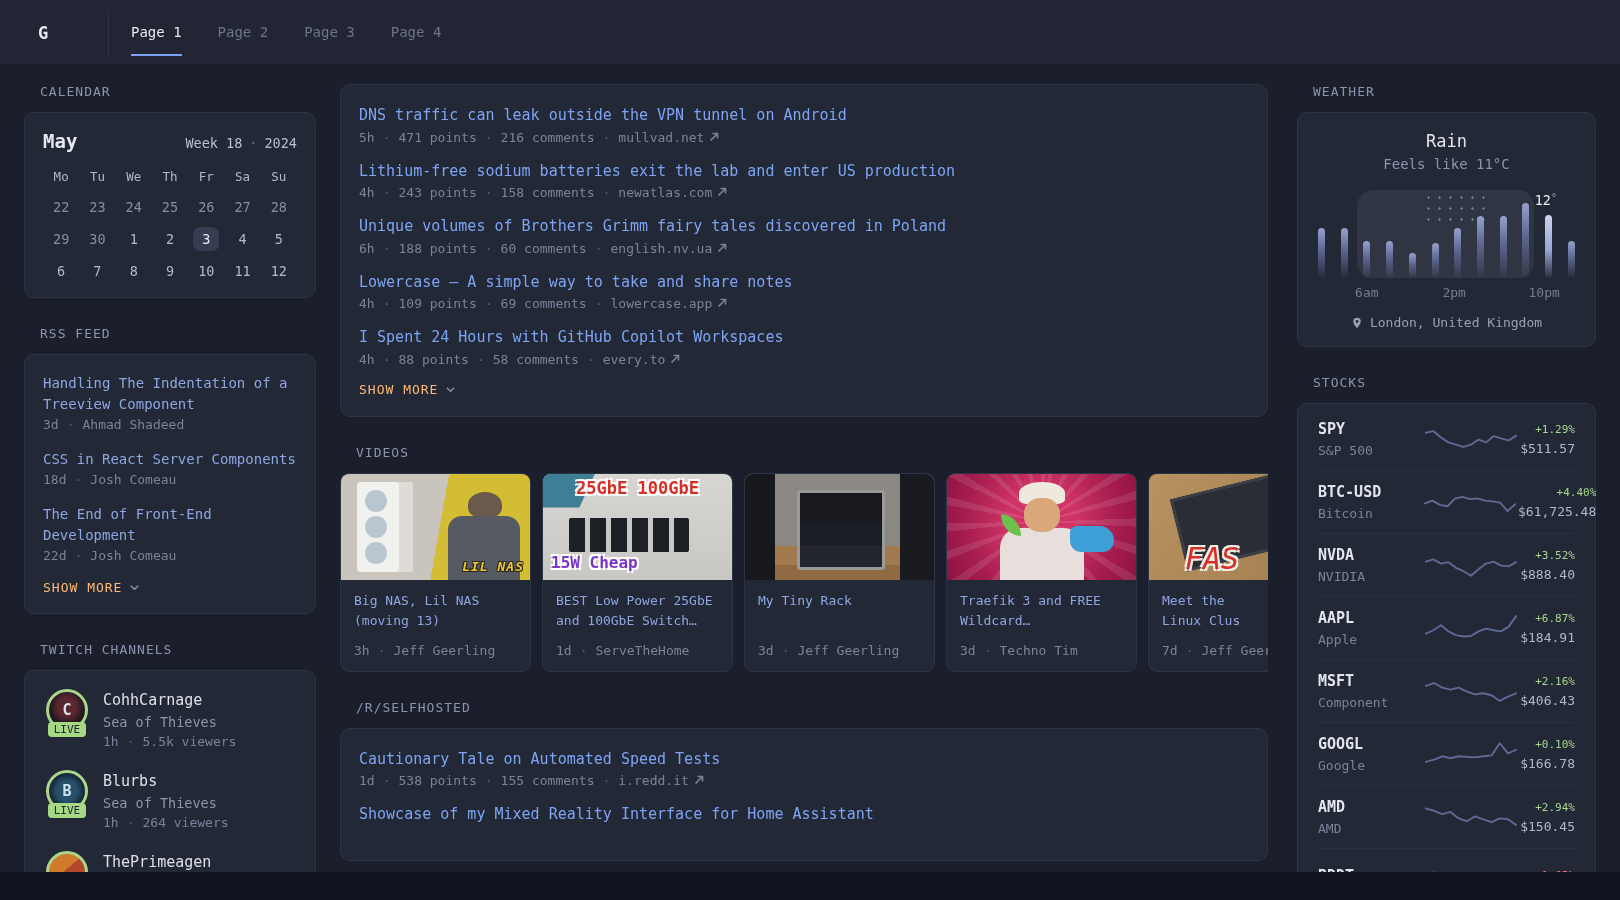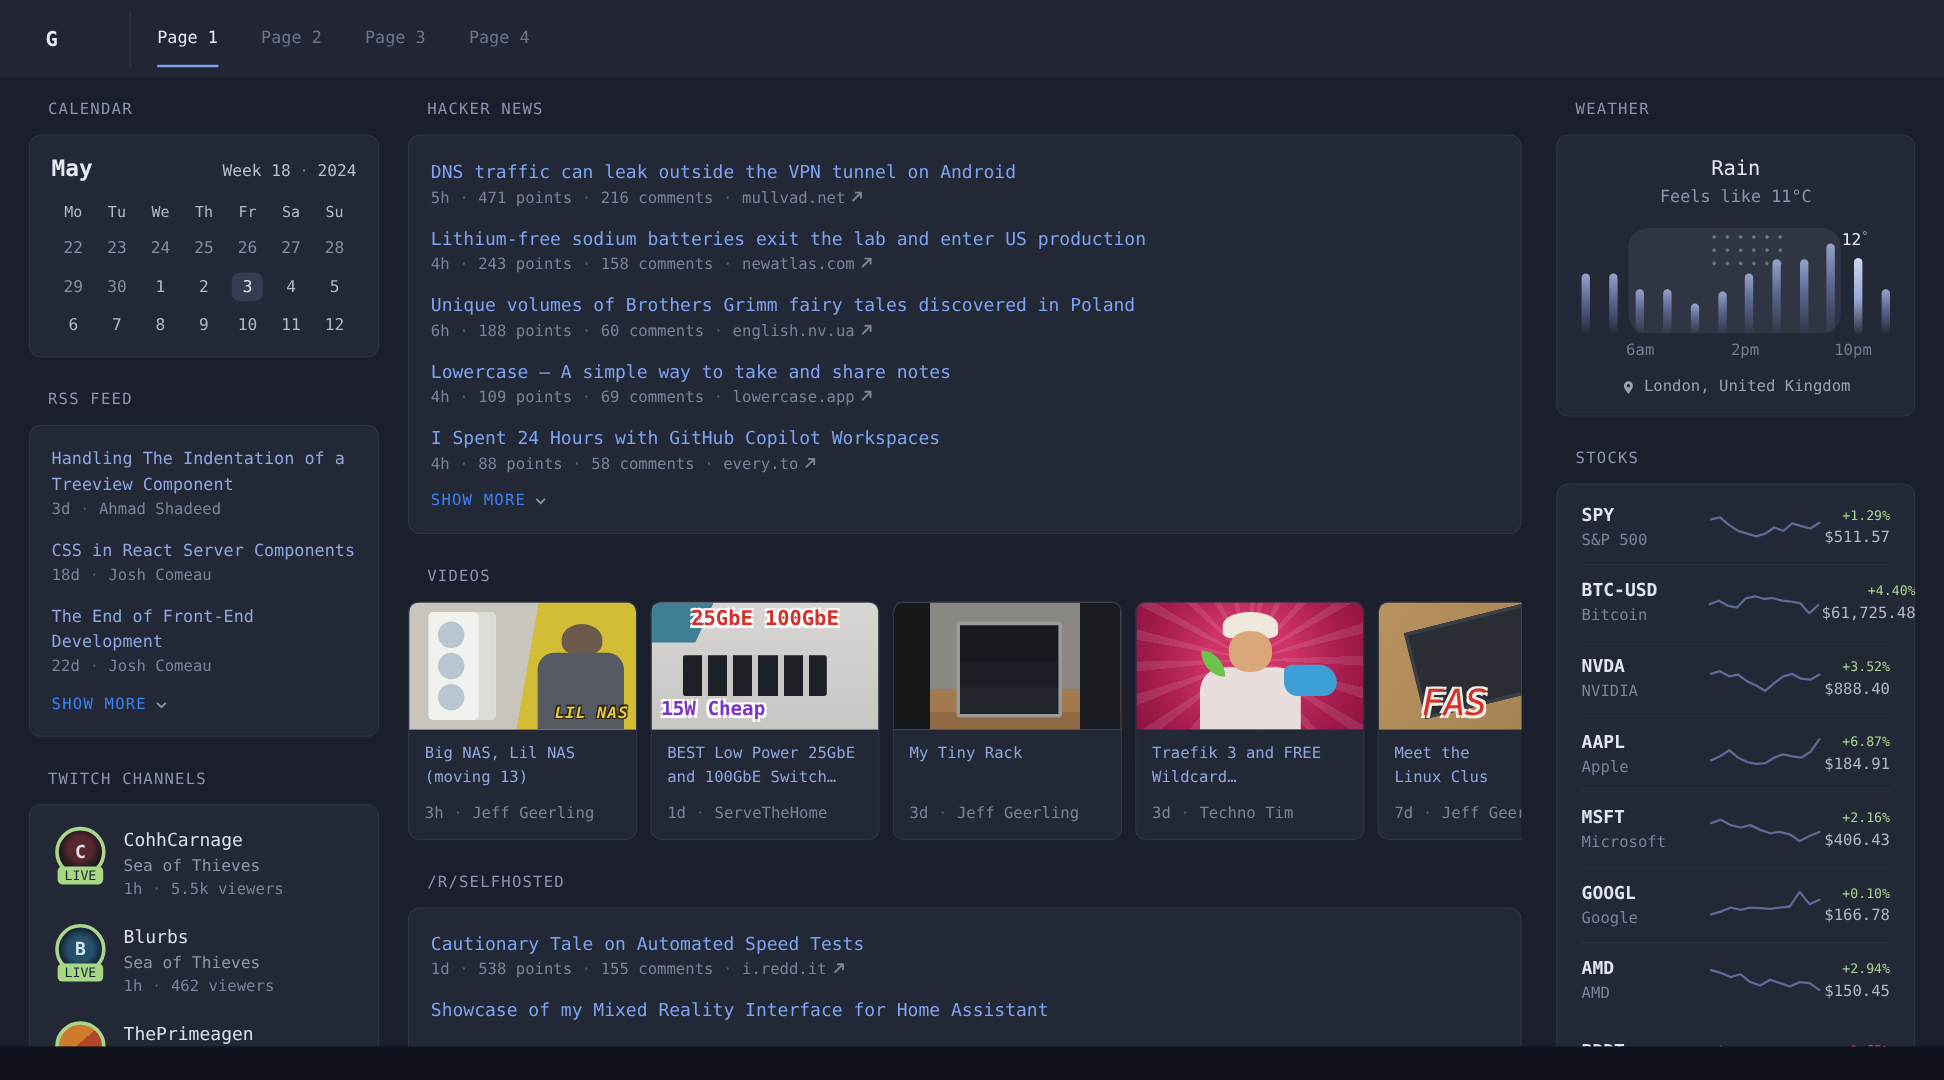--- a/index.html
+++ b/index.html
@@ -24,21 +24,21 @@
   .col-right{width:299px;flex:none;margin-left:29px;}
   .widget{margin-bottom:28px;}
   .whead{margin:0 0 13px 0;padding-left:16px;font-size:13px;font-weight:normal;
     letter-spacing:1px;color:#8d93ae;}
   .card{background:#232837;border:1px solid #2e3447;border-radius:10px;}
   
   .meta{font-size:13px;color:#7c8299;display:flex;align-items:center;flex-wrap:wrap;}
   .meta>*+*::before{content:"·";margin:0 8px;color:#565c75;}
   .ext{width:10px;height:10px;margin-left:5px;stroke:#7c8299;fill:none;stroke-width:1.6;}
   .show-more{background:none;border:none;padding:0;display:flex;align-items:center;gap:7px;
-    font-family:inherit;font-size:13px;letter-spacing:1px;color:#3b82f6;cursor:pointer;}
+    font-family:inherit;font-size:13px;letter-spacing:1px;color:#fdba74;cursor:pointer;}
   .chev{width:11px;height:11px;stroke:#8d93ae;fill:none;stroke-width:1.6;}
   
   .cal-card{padding:17px 18px 18px 18px;}
   .cal-top{display:flex;justify-content:space-between;align-items:baseline;margin-bottom:17px;}
   .cal-month{font-size:19px;font-weight:bold;color:#e6e8f0;}
   .cal-week{font-size:13.5px;color:#b9bed0;display:flex;align-items:center;}
   .sep::before{content:"·";margin:0 7px;color:#6a7090;}
   .cal-grid{display:grid;grid-template-columns:repeat(7,1fr);justify-items:center;row-gap:16px;font-size:13.5px;}
   .cal-grid.head{margin-bottom:15px;color:#545b7b;font-size:12.5px;}
   .cal-grid span{color:#b2b8ca;}
@@ -267,40 +267,39 @@
             <div class="avatar av-blurbs">
                 <span>B</span>
               </div>
             <div class="live">LIVE</div>
           </div>
           <div class="tw-info">
             <div class="tw-name">Blurbs</div>
             <div class="tw-game">Sea of Thieves</div>
             <div class="meta">
               <span>1h</span>
-                <span>462 viewers</span>
+                <span>264 viewers</span>
             </div>
           </div>
         </div>
         <div class="tw-row">
           <div class="tw-avwrap">
             <div class="avatar av-prime"></div>
           </div>
           <div class="tw-info">
             <div class="tw-name">ThePrimeagen</div>
           </div>
         </div>
       </div>
     </div>
   </section>
 
   <section class="col-mid">
 
     <div class="widget">
-      <h2 class="whead">HACKER NEWS</h2>
       <div class="card list-card">
         <div class="hn-item">
           <div class="title">DNS traffic can leak outside the VPN tunnel on Android</div>
           <div class="meta">
             <span>5h</span>
               <span>471 points</span>
               <span>216 comments</span>
               <span class="domain"><span>mullvad.net</span><svg class="ext" viewBox="0 0 10 10">
                   <path d="M1.5 8.5L8 2M3.5 1.5H8.5V6.5"></path>
                 </svg></span>
@@ -577,21 +576,21 @@
             </div>
           <div class="s-val">
               <div class="s-chg">+6.87%</div>
               <div class="s-price">$184.91</div>
             </div>
         </div>
 
         <div class="stock-row">
           <div class="s-id">
               <div class="s-tick">MSFT</div>
-              <div class="s-name">Microsoft</div>
+              <div class="s-name">Component</div>
             </div>
           <div class="s-spark">
               <svg viewBox="0 0 100 36" preserveAspectRatio="none">
                 <polyline points="3.0,12.6 11.5,9.6 20.1,14.4 28.6,16.5 37.2,14.4 45.7,18.6 54.3,21.6 62.8,20.4 71.4,22.5 79.9,28.5 88.5,24.0 97.0,20.4"></polyline>
               </svg>
             </div>
           <div class="s-val">
               <div class="s-chg">+2.16%</div>
               <div class="s-price">$406.43</div>
             </div>

